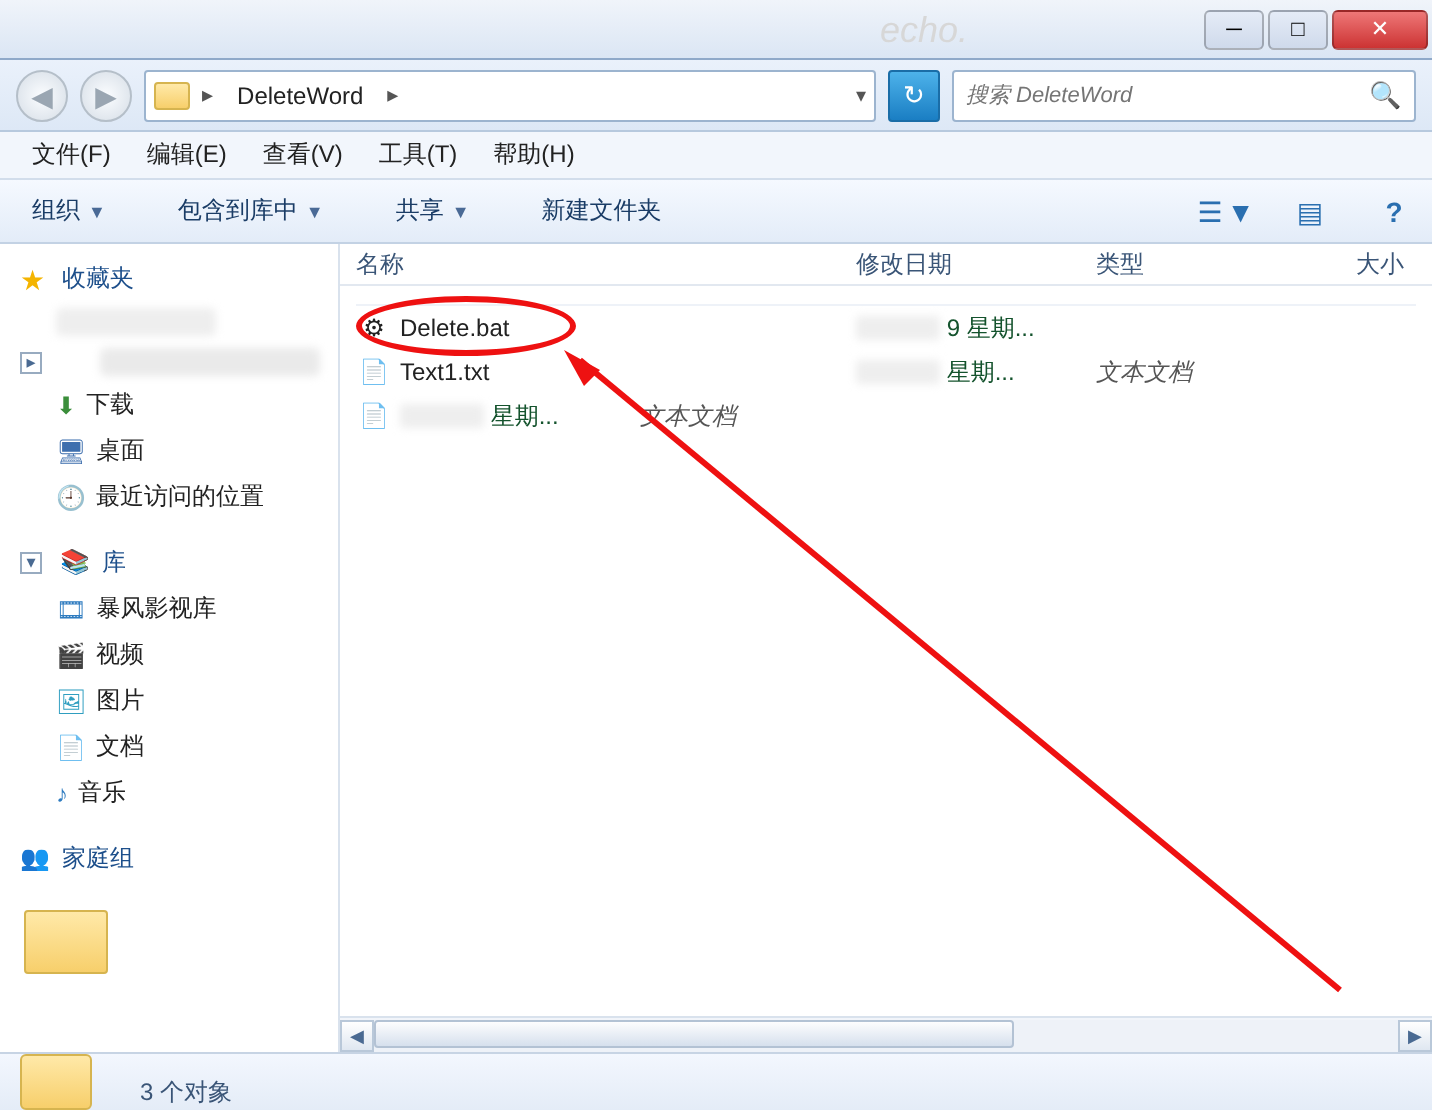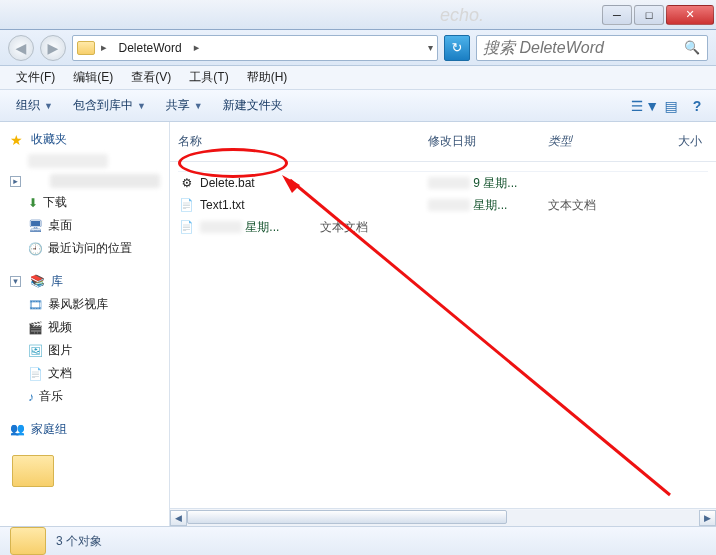--- a/index.html
+++ b/index.html
@@ -15,68 +15,68 @@
 
 
 .navrow { height: 36px; display: flex; align-items: center; gap: 6px; padding: 4px 8px; background: linear-gradient(#eaf1fb,#dde8f6); border-bottom:1px solid #b7c9de; }
 .navcircle { width:26px; height:26px; border-radius:50%; background:radial-gradient(#fbfdff,#d5dde6); border:1px solid #b5bfc9; display:flex; align-items:center; justify-content:center; color:#9aa6b2; font-size:14px; cursor:pointer; }
 .addrbar { flex:1; height:26px; background:#fff; border:1px solid #9cb4cf; border-radius:2px; display:flex; align-items:center; padding:0 4px; gap:6px; }
 .folder-glyph { width:18px; height:14px; background:linear-gradient(#ffe9a8,#f7cf6b); border:1px solid #d6b44f; border-radius:2px; }
 .crumb { font-size:12px; color:#222; padding:2px 6px; cursor:pointer; }
 .crumb-sep { color:#555; font-size:11px; }
 .refresh { width:26px; height:26px; background:linear-gradient(#4db2ea,#1a7ec3); border:1px solid #1a6da7; border-radius:2px; display:flex; align-items:center; justify-content:center; color:#fff; font-size:13px; cursor:pointer; }
 .searchbox { width:232px; height:26px; background:#fff; border:1px solid #9cb4cf; border-radius:2px; display:flex; align-items:center; padding:0 6px; justify-content:space-between; }
-.searchbox input { border:0; outline:0; font-size:16px; font-style:italic; color:#888; width:190px; background:transparent; }
+.searchbox input { border:0; outline:0; font-size:11px; font-style:italic; color:#888; width:190px; background:transparent; }
 .search-icon { color:#2a6fb0; font-size:13px; cursor:pointer; }
 
 
 .menubar { height:24px; background:#f2f6fc; border-bottom:1px solid #d2ddeb; display:flex; align-items:center; padding:0 8px; gap:2px; }
 .menuitem { font-size:12px; color:#222; padding:12px 8px; cursor:pointer; }
 
 
-.toolbar { height:32px; background:linear-gradient(#f5f9ff,#e3ecf8); border-bottom:1px solid #c3d2e4; display:flex; align-items:center; padding:0 8px; gap:4px; }
+.toolbar { height:32px; background:linear-gradient(#f5f9ff,#e3ecf8); border-bottom:1px solid #c3d2e4; display:flex; align-items:center; padding:0 8px; gap:20px; }
 .tbtn { font-size:12px; color:#1a3c66; padding:4px 8px; display:flex; align-items:center; gap:4px; cursor:pointer; border-radius:2px; }
 .tbtn .dd { font-size:9px; color:#4a6a96; }
 .spacer { flex:1; }
 .tico { width:22px; height:22px; display:flex; align-items:center; justify-content:center; color:#2a6fb0; font-size:14px; cursor:pointer; border-radius:2px; }
 
 
 .body { display:flex; height:404px; }
 .sidebar { width:170px; background:#fff; border-right:1px solid #d9e2ed; overflow-y:auto; padding:6px 0 6px 4px; }
 .treehead { display:flex; align-items:center; gap:5px; font-size:12px; color:#1d4f8b; padding:3px 6px; cursor:pointer; }
 .treehead svg, .treehead .gi { width:16px; height:16px; }
 .treeitem { display:flex; align-items:center; gap:5px; font-size:12px; color:#222; padding:3px 6px 3px 24px; cursor:pointer; }
 .expander { width:11px; height:11px; border:1px solid #98abc0; color:#4a6a92; font-size:9px; line-height:9px; text-align:center; margin-right:4px; cursor:pointer; }
 .blur1 { width:80px; height:14px; background:#eee; filter:blur(2px); border-radius:3px; }
 .blur2 { width:110px; height:14px; background:#eaeaea; filter:blur(2px); border-radius:3px; margin-left:20px; }
 .sep { height:10px; }
 
 .main { flex:1; display:flex; flex-direction:column; position:relative; }
-.colheaders { height:40px; border-bottom:1px solid #e2e8f0; display:flex; align-items:center; font-size:12px; color:#3a5577; padding-left:8px; }
+.colheaders { height:21px; border-bottom:1px solid #e2e8f0; display:flex; align-items:center; font-size:12px; color:#3a5577; padding-left:8px; }
 .colheaders span { cursor:pointer; }
 .col-name { width:250px; }
 .col-date { width:120px; }
-.col-type { width:90px;font-style:italic; }
+.col-type { width:90px; }
 .col-size { flex:1; text-align:right; padding-right:14px; }
 
 .filelist { flex:1; overflow:auto; padding:4px 0 0 8px; position:relative; }
 .row { height:22px; display:flex; align-items:center; font-size:12px; color:#222; cursor:pointer; }
 .row .icon { width:18px; height:18px; margin-right:4px; display:flex; align-items:center; justify-content:center; }
 .row .name { width:228px; }
 .row .date { width:120px; color:#14532d; }
-.row .type { width:90px; color:#555; }
+.row .type { width:90px; color:#555;font-style:italic; }
 .dateblur { display:inline-block; width:42px; height:12px; background:#eee; filter:blur(2px); border-radius:2px; vertical-align:middle; }
 
 .hscroll { height:18px; border-top:1px solid #d9e2ed; background:#f2f5fa; display:flex; align-items:center; }
 .hs-btn { width:17px; height:16px; background:linear-gradient(#fff,#dfe7f1); border:1px solid #b9c8d9; display:flex; align-items:center; justify-content:center; font-size:9px; color:#4a6a92; cursor:pointer; }
 .hs-track { flex:1; height:16px; background:#eef2f8; position:relative; }
 .hs-thumb { position:absolute; left:0; top:0; height:14px; width:320px; background:linear-gradient(#fdfdfe,#d6e0ed); border:1px solid #b3c2d4; border-radius:2px; cursor:pointer; }
 
 
-.statusbar { height:29px; background:linear-gradient(#f3f7fe,#e4ecf7); border-top:1px solid #c7d4e4; display:flex; align-items:center; padding:0 10px; gap:10px; font-size:12px; color:#3a5577; }
+.statusbar { height:29px; background:linear-gradient(#f3f7fe,#e4ecf7); border-top:1px solid #c7d4e4; display:flex; align-items:flex-end; padding:0 10px; gap:24px; font-size:12px; color:#3a5577; }
 .bigfolder { width:36px; height:28px; background:linear-gradient(#ffe9a8,#f7cf6b); border:1px solid #d6b44f; border-radius:3px; }
 
 
 .annotation-ellipse { position:absolute; left:178px; top:148px; width:110px; height:30px; border:3px solid #e11; border-radius:50%; pointer-events:none; z-index:50; }
 .annotation-line { position:absolute; left:270px; top:175px; width:420px; height:340px; pointer-events:none; z-index:49; }
 
 .gi { display:inline-block; }
 .star { color:#f4b400; font-size:14px; }
 </style>
 </head>

